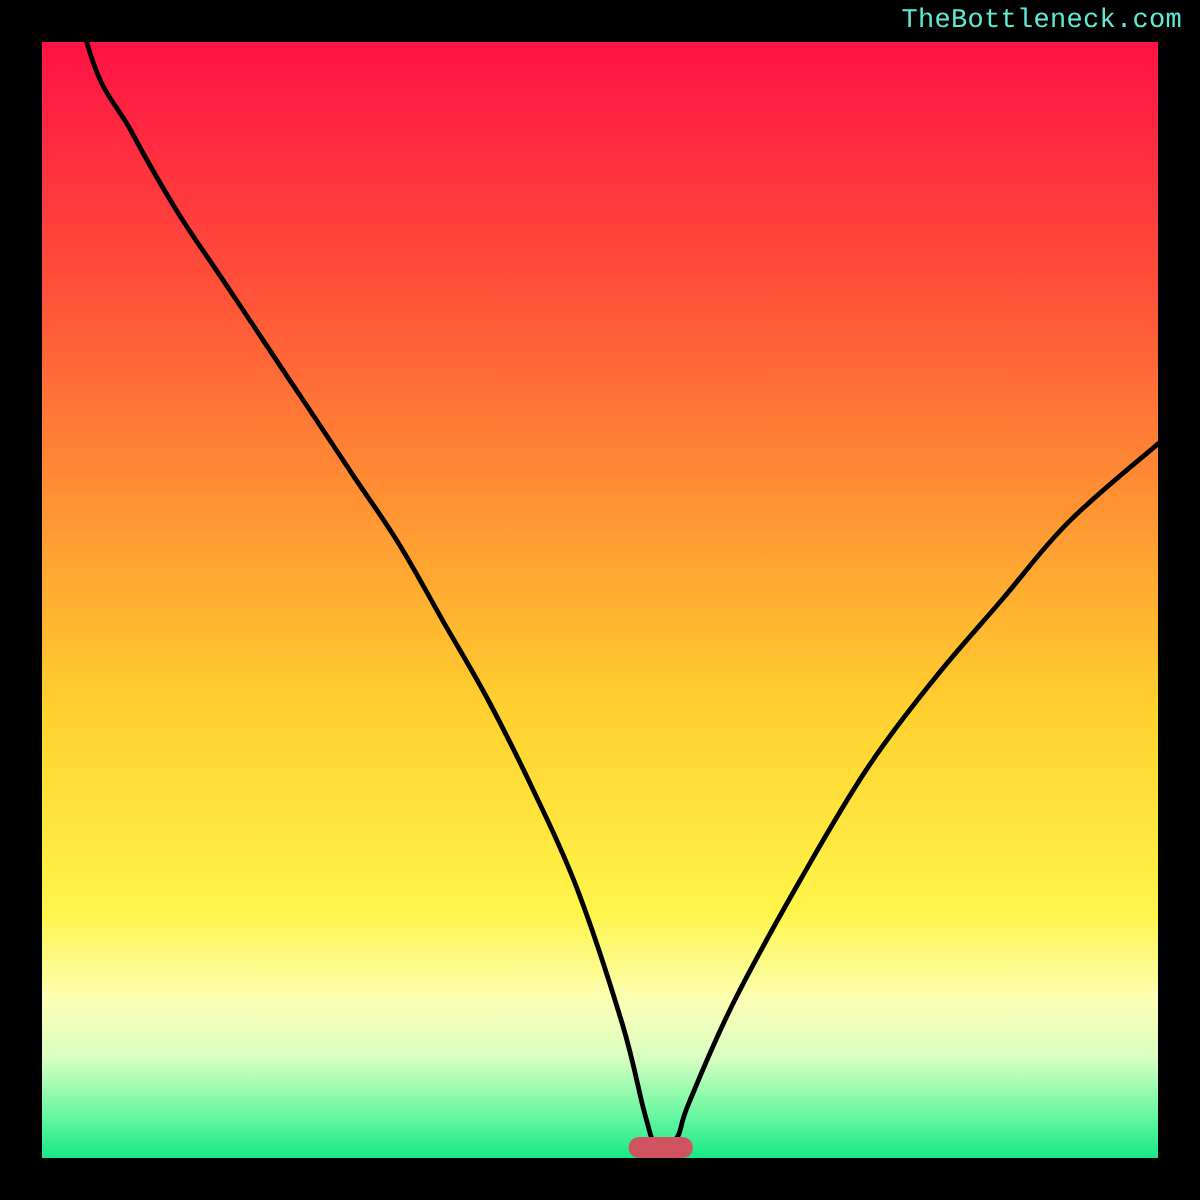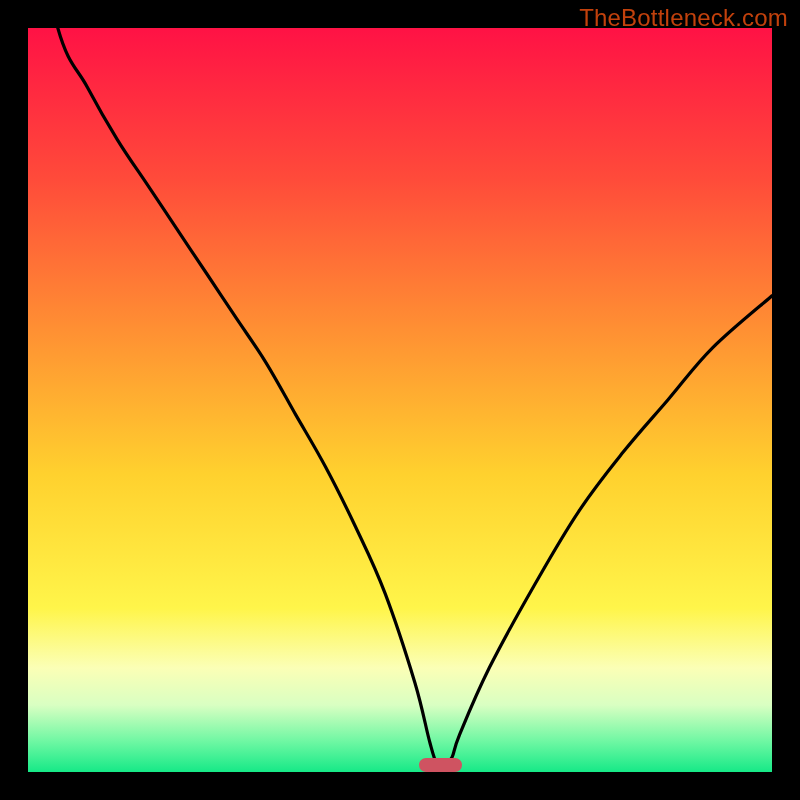--- a/index.html
+++ b/index.html
@@ -14,24 +14,25 @@
   .outer {
     position: relative;
     width: 800px;
     height: 800px;
     background: #000;
   }
   .watermark {
     position: absolute;
     top: 4px;
     right: 12px;
-    color: #c2410c;
-    font-size: 24px;
+    color: #5eead4;
+    font-size: 18px;
     font-weight: 500;
     letter-spacing: 0.2px;
+    font-family: Liberation Mono, monospace;
   }
   .plot-area {
     position: absolute;
     left: 28px;
     top: 28px;
     width: 744px;
     height: 744px;
   }
   .plot-area svg {
     display: block;

